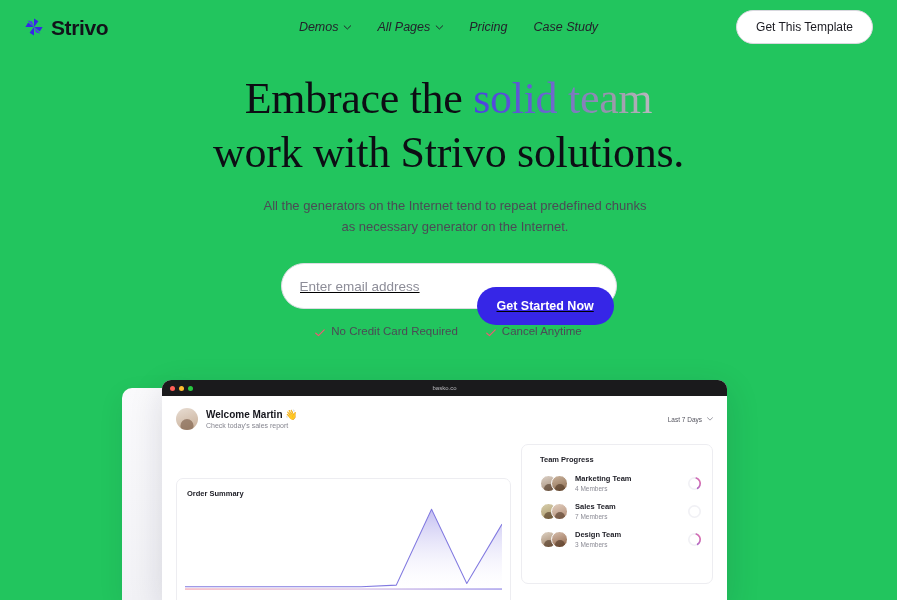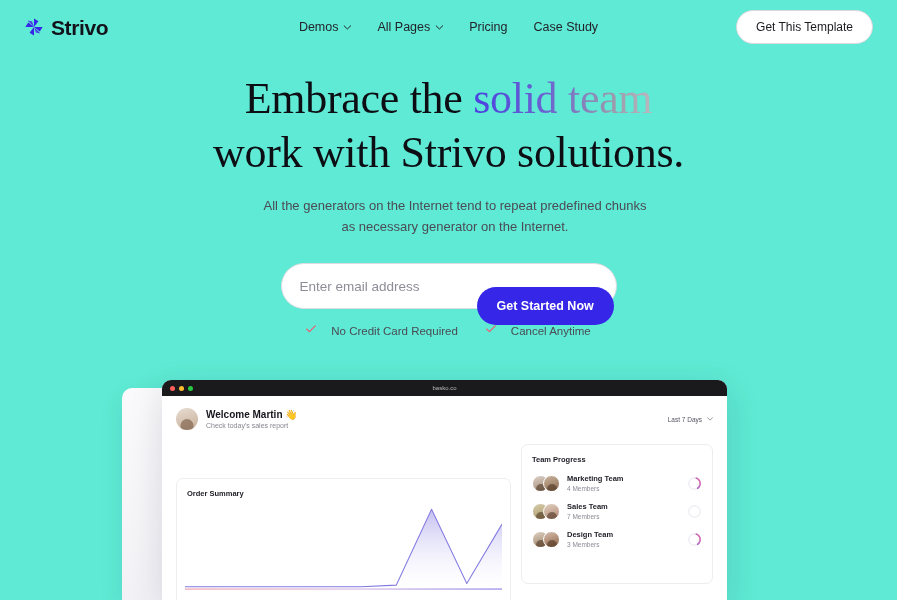--- a/index.html
+++ b/index.html
@@ -2,36 +2,36 @@
 <html><head>
 <meta charset="utf-8">
 <style>
   * { box-sizing: border-box; margin: 0; padding: 0; }
   html, body {
     width: 897px; height: 600px;
     overflow: hidden;
     background: #ffffff;
     font-family: "Liberation Sans", sans-serif;
   }
-  .page { position: relative; width: 897px; height: 600px; background: #5eead4; overflow: hidden; }
+  .page { position: relative; width: 897px; height: 600px; background: #22c55e; overflow: hidden; }
 
   
   .nav {
     position: absolute; top: 0; left: 0; right: 0; height: 54px;
     display: flex; align-items: center; padding: 0 24px;
   }
   .brand { display: flex; align-items: center; gap: 7px; }
   .brand-mark { width: 20px; height: 20px; display: block; }
   .brand-name {
     font-size: 21px; font-weight: 700; color: #12121a;
     letter-spacing: -0.4px; line-height: 1;
   }
   .nav-links {
     position: absolute; left: 50%; transform: translateX(-50%);
-    display: flex; align-items: center; gap: 26px;
+    display: flex; align-items: center; gap: 26px; font-style: italic;
   }
   .nav-link {
     display: flex; align-items: center; gap: 5px;
     font-size: 12.5px; color: #23232b; white-space: nowrap;
     cursor: pointer;
   }
   .chev { width: 8px; height: 5px; display: block; }
   .nav-cta {
     position: absolute; right: 24px;
     border: 1px solid #d8d8de; border-radius: 999px;
@@ -49,21 +49,21 @@
   .grad-text {
     background: linear-gradient(90deg, #4a41e0 0%, #6d65cf 42%, #9b99ab 78%, #b9b8bf 100%);
     -webkit-background-clip: text; background-clip: text;
     -webkit-text-fill-color: transparent; color: transparent;
   }
   .subhead {
     margin-top: 16px; font-size: 13px; line-height: 1.62; color: #4b4b55; padding-left: 13px;
   }
 
   
-  .form-wrap { margin-top: 26px; display: flex; justify-content: center; }
+  .form-wrap { margin-top: 26px; display: flex; justify-content: center; text-decoration: underline; }
   .form {
     position: relative; display: flex; align-items: center;
     width: 336px; height: 46px;
     border: 1px solid #dcdce2; border-radius: 999px;
     background: #fff; padding: 0 4px 0 18px;
   }
   .email-input {
     flex: 1; border: 0; outline: 0; background: transparent;
     font-family: "Liberation Sans", sans-serif;
     font-size: 13.5px; color: #2a2a33; height: 100%;
@@ -73,21 +73,21 @@
     border: 0; border-radius: 999px; cursor: pointer;
     background: #3626e7; color: #fff;
     font-family: "Liberation Sans", sans-serif;
     font-size: 12.5px; font-weight: 700;
     padding: 0 20px; height: 38px; white-space: nowrap; margin-top: 40px;
   }
   .assurances {
     margin-top: 16px; display: flex; justify-content: center; gap: 28px;
     font-size: 11.5px; color: #4b4b55;
   }
-  .assurance { display: flex; align-items: flex-start; gap: 15px; }
+  .assurance { display: flex; align-items: flex-end; gap: 6px; }
   .tick { width: 10px; height: 8px; display: block; }
 
   
   .mock-stage {
     position: absolute; left: 0; right: 0; top: 372px; height: 228px;
   }
   .side-panel {
     position: absolute; left: 122px; top: 16px;
     width: 70px; height: 212px; border-radius: 10px 0 0 0;
     background: linear-gradient(180deg,#fafafc 0%, #f2f2f6 100%);
@@ -134,21 +134,21 @@
   }
   .range .chev { width: 6px; height: 4px; }
 
   .panels { display: flex; gap: 10px; margin-top: 14px; }
   .card-order {
     flex: 1; border: 1px solid #ededf1; border-radius: 7px;
     padding: 10px 2px 6px 10px; height: 140px; position: relative; background:#fff;margin-top:34px;
   }
   .card-team {
     width: 192px; border: 1px solid #ededf1; border-radius: 7px;
-    padding: 10px 10px 6px 10px; height: 140px; background:#fff;
+    padding: 10px 10px 6px 18px; height: 140px; background:#fff;
   }
   .card-title { font-size: 7.5px; font-weight: 700; color: #1c1c24; }
   .chart-box { position: absolute; left: 8px; right: 8px; top: 24px; height: 88px; }
   .chart-svg { width: 100%; height: 100%; display: block; }
   .axis {
     position: absolute; left: 8px; right: 8px; bottom: 6px;
     display: flex; justify-content: space-between;
     font-size: 5.5px; color: #a5a5b0;
   }
 

